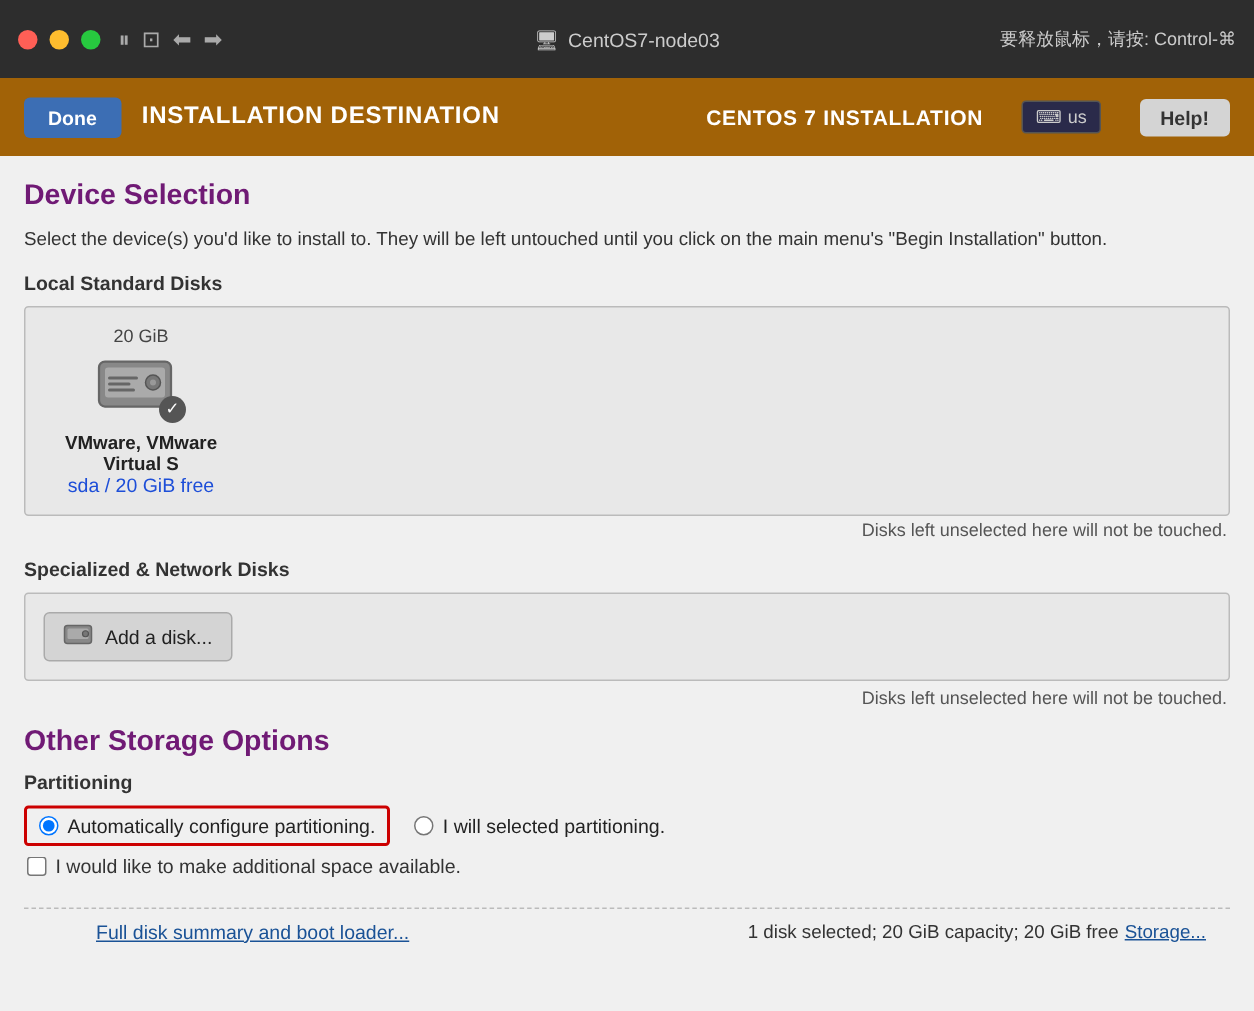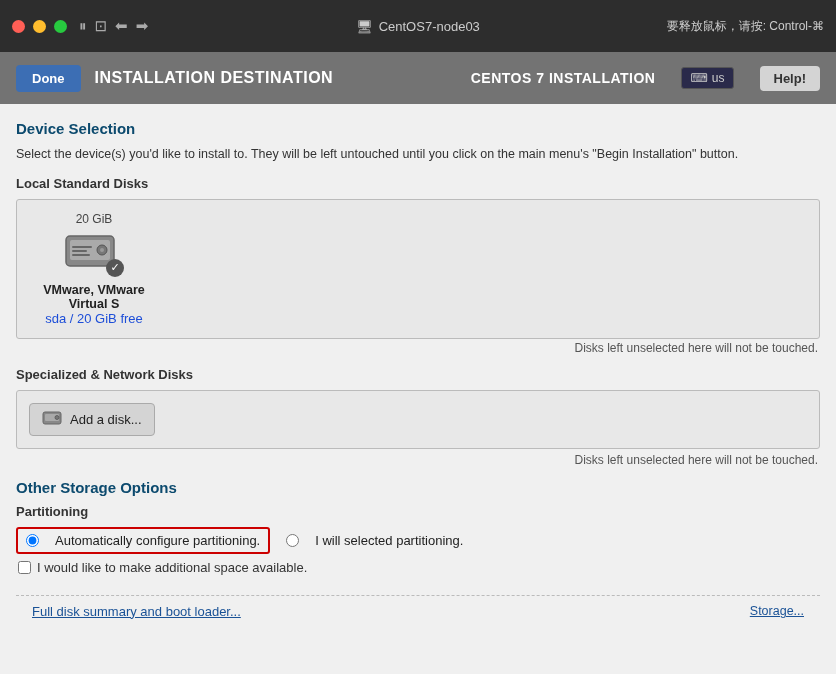--- a/index.html
+++ b/index.html
@@ -55,21 +55,21 @@
       gap: 6px;
     }
     .titlebar-right {
       margin-left: auto;
       color: #ccc;
       font-size: 12px;
     }
 
     
     .header-bar {
-      background: #737373;
+      background: #a16207;
       height: 52px;
       display: flex;
       align-items: center;
       padding: 0 16px;
     }
     .header-title {
       color: white;
       font-size: 16px;
       font-weight: bold;
       letter-spacing: 0.5px;
@@ -120,23 +120,23 @@
 
     
     .main-content {
       background: #f0f0f0;
       height: calc(674px - 52px - 52px);
       overflow-y: auto;
       padding: 16px 16px 0 16px;
     }
 
     .section-title {
-      font-size: 15px;
-      font-weight: bold;
-      color: #0c4a6e;
+      font-size: 19px;
+      font-weight: bold;
+      color: #701a75;
       margin-bottom: 8px;
     }
 
     .section-desc {
       font-size: 12.5px;
       color: #333;
       margin-bottom: 12px;
       line-height: 1.5;
     }
 
@@ -253,21 +253,21 @@
     .radio-group {
       display: flex;
       align-items: center;
       gap: 16px;
       margin-bottom: 6px;
     }
 
     .radio-option {
       display: flex;
       align-items: center;
-      gap: 16px;
+      gap: 6px;
       font-size: 13px;
       color: #222;
     }
 
     .radio-option.highlighted {
       border: 2px solid #c00;
       padding: 4px 8px;
       border-radius: 3px;
     }
 
@@ -288,20 +288,21 @@
       display: flex;
       align-items: center;
       justify-content: space-between;
     }
 
     .bottom-link {
       color: #1a5296;
       text-decoration: underline;
       cursor: pointer;
       font-size: 13px;
+      margin-left: 32px;
     }
 
     .bottom-right {
       font-size: 12.5px;
       color: #333;
       display: flex;
       align-items: center;
       gap: 4px;
     }
 
@@ -423,17 +424,18 @@
         <input type="checkbox" style="">
         <span>I would like to make additional space available.</span>
       </div>
     </div>
   </div>
 
   <div style="height: 16px;"></div>
   <div class="bottom-bar">
     <a class="bottom-link">Full disk summary and boot loader...</a>
     <div class="bottom-right">
+      <span>1 disk selected; 20 GiB capacity; 20 GiB free</span>
       <a class="refresh-link">Storage...</a>
     </div>
   </div>
 
 </div>
 
 </body></html>

